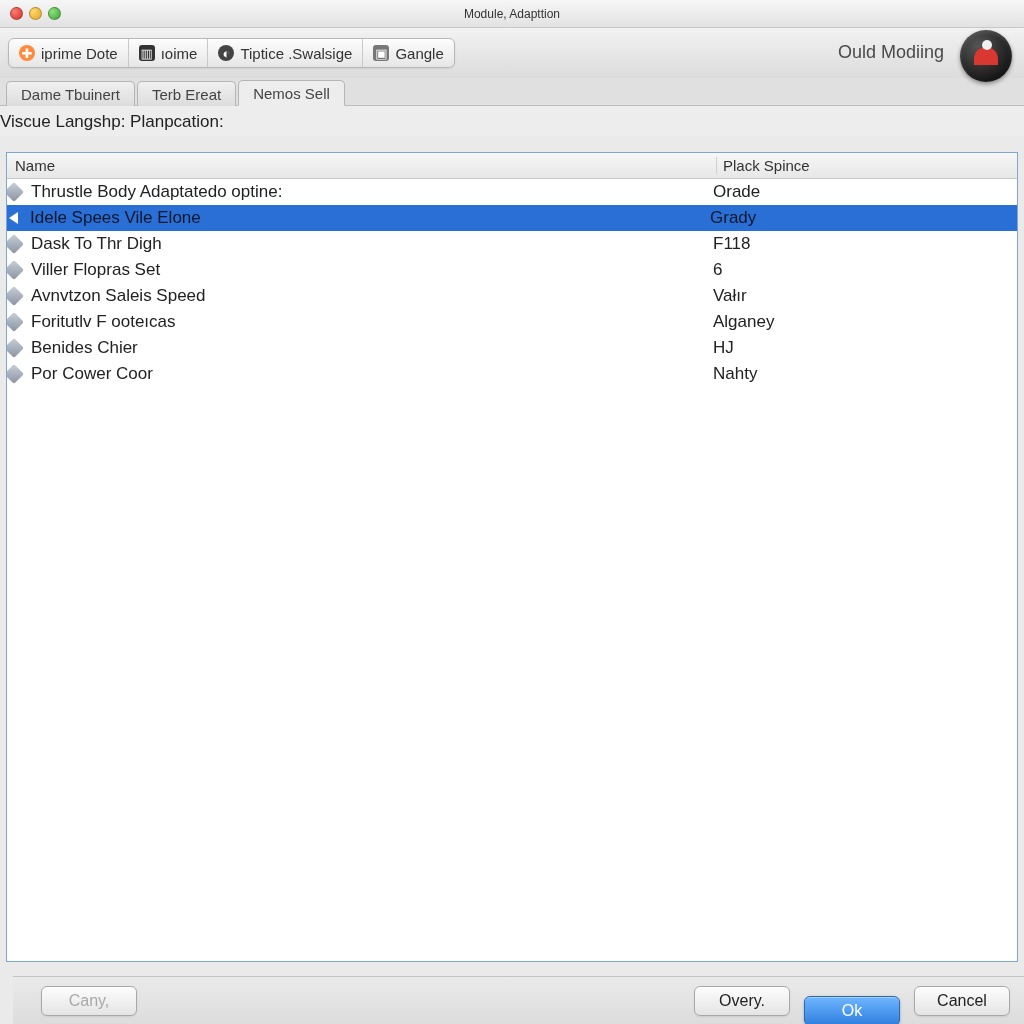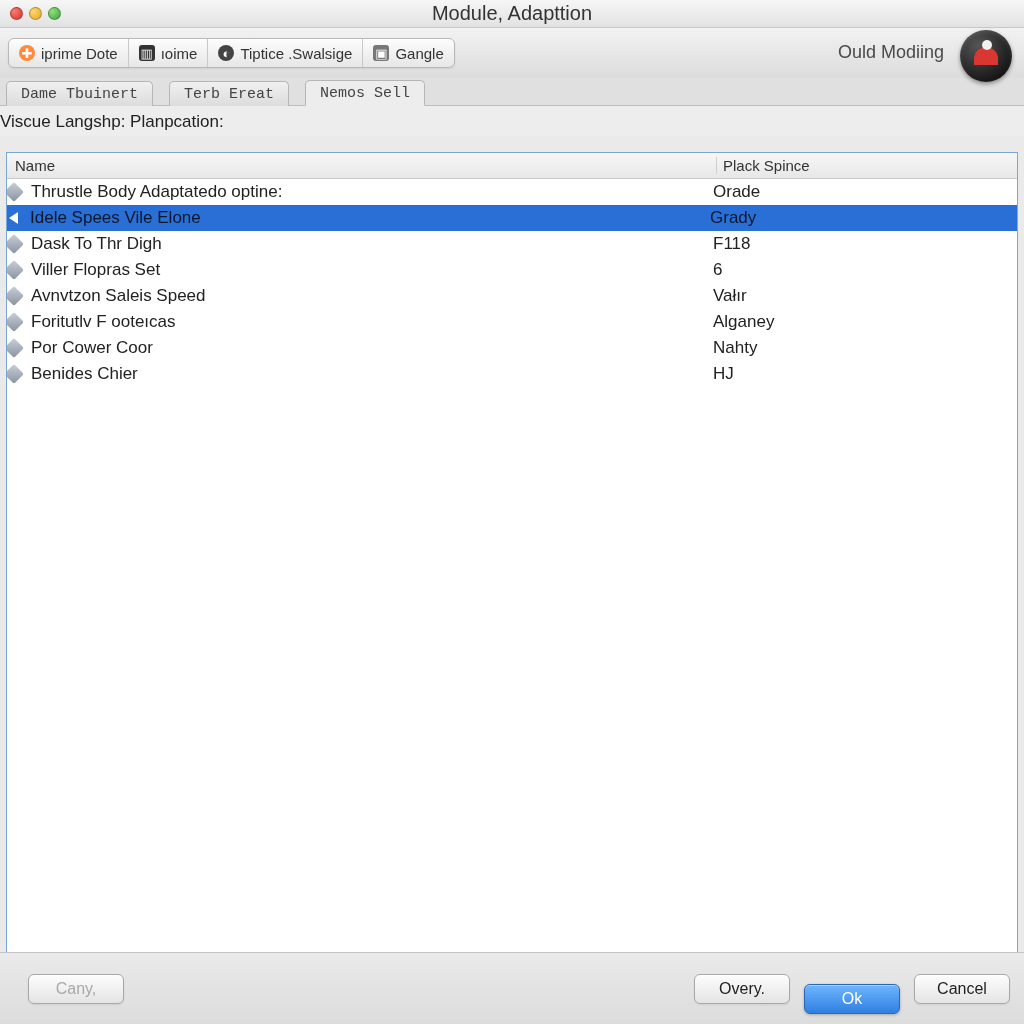--- a/index.html
+++ b/index.html
@@ -24,21 +24,21 @@
     display: flex;
     gap: 6px;
     padding-left: 10px;
   }
   .tl { width: 13px; height: 13px; border-radius: 50%; border: 1px solid rgba(0,0,0,.25); }
   .tl.red { background: radial-gradient(circle at 30% 30%, #ff7a70, #d0342c); }
   .tl.yellow { background: radial-gradient(circle at 30% 30%, #ffd86b, #e0a528); }
   .tl.green { background: radial-gradient(circle at 30% 30%, #8fe27a, #3fa23f); }
   .title-text {
     position: absolute; left: 0; right: 0; text-align: center;
-    font-size: 20px; color: #333;
+    font-size: 12px; color: #333;
   }
   .toolbar {
     height: 50px;
     background: linear-gradient(#f2f2f2, #dcdcdc);
     display: flex;
     align-items: center;
     padding: 0 8px;
     gap: 0;
     position: relative;
   }
@@ -102,24 +102,23 @@
   }
   .tab {
     padding: 4px 14px 3px;
     font-size: 15px;
     color: #444;
     background: linear-gradient(#f0f0f0, #dcdcdc);
     border: 1px solid #b5b5b5;
     border-bottom: none;
     border-top-left-radius: 5px;
     border-top-right-radius: 5px;
-    margin-right: 16px;
+    margin-right: 2px;
     position: relative;
     top: 1px;
-    font-family: Liberation Mono, monospace;
   }
   .tab.active {
     background: #ededed;
     border-bottom: 1px solid #ededed;
     top: 1px; z-index: 2;
   }
   .subheader {
     padding: 6px 0 4px;
     font-size: 17px;
     color: #222;
@@ -166,22 +165,22 @@
     border-right: 9px solid #fff;
     margin-right: 12px;
     margin-left: 2px;
     flex-shrink:0;
   }
   .row .name { width: 682px; }
   .row.selected .name { width: 680px; }
   .row .value { flex: 1; }
   .footer {
     position: absolute;
-    bottom: 0; left: 0; right: 0;
-    height: 72px;
+    bottom: 0; left: 13px; right: 0;
+    height: 48px;
     background: linear-gradient(#eaeaea, #dcdcdc);
     border-top: 1px solid #c3c3c3;
     display: flex;
     align-items: center;
     padding: 0 14px;
   }
   .footer .spacer { flex: 1; }
   .btn {
     min-width: 96px;
     height: 30px;
@@ -288,27 +287,27 @@
         <div class="name">Avnvtzon Saleis Speed</div>
         <div class="value">Vałır</div>
       </div>
       <div class="row">
         <div class="bullet"></div>
         <div class="name">Foritutlv F ooteıcas</div>
         <div class="value">Alganey</div>
       </div>
       <div class="row">
         <div class="bullet"></div>
+        <div class="name">Benides Chier</div>
+        <div class="value">HJ</div>
+      </div>
+      <div class="row">
+        <div class="bullet"></div>
         <div class="name">Por Cower Coor</div>
         <div class="value">Nahty</div>
-      </div>
-      <div class="row">
-        <div class="bullet"></div>
-        <div class="name">Benides Chier</div>
-        <div class="value">HJ</div>
       </div>
     </div>
 </div>
 
 <div class="footer">
   <div class="btn disabled">Cany,</div>
   <div class="spacer"></div>
   <div class="btn">Overy.</div>
   <div class="btn primary">Ok</div>
   <div class="btn">Cancel</div>

